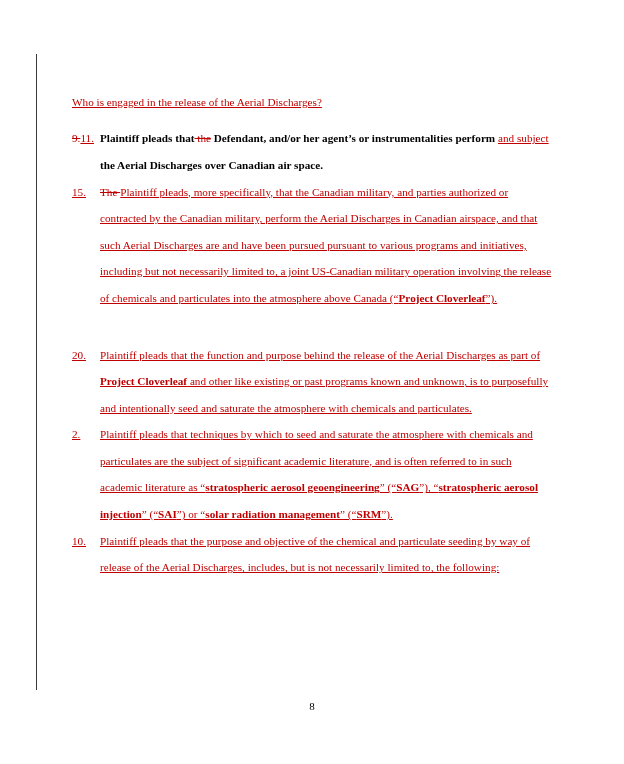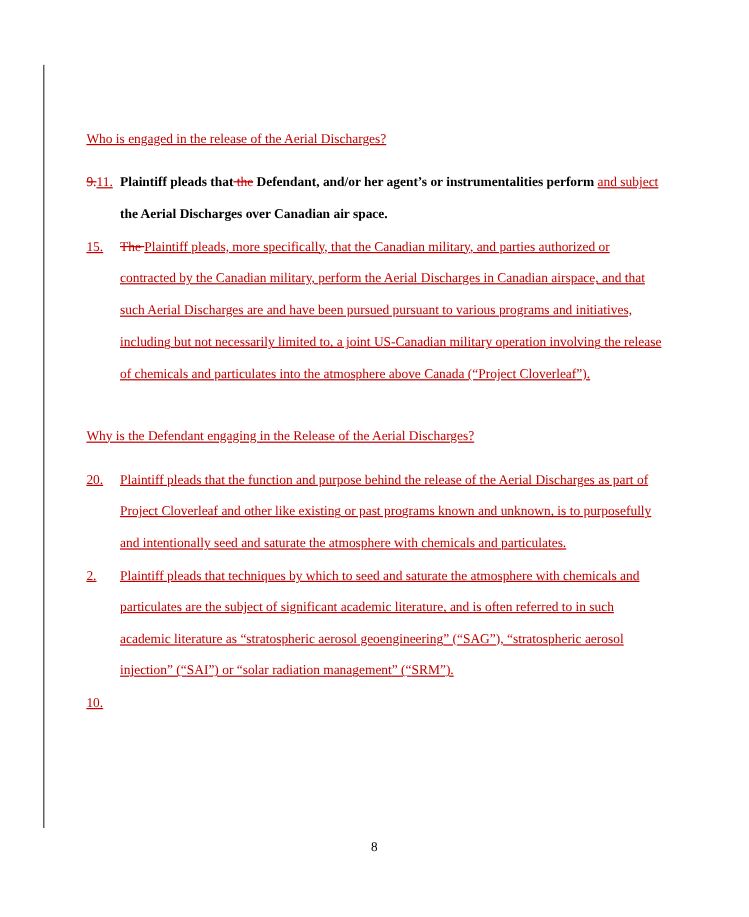--- a/index.html
+++ b/index.html
@@ -22,21 +22,21 @@
     position: absolute;
     left: 36px;
     top: 54px;
     width: 1px;
     height: 636px;
     background: #3a3a3a;
   }
   .content {
     position: absolute;
     left: 72px;
-    top: 108px;
+    top: 94px;
     width: 484px;
   }
   .heading {
     color: #c00000;
     text-decoration: underline;
     font-size: 11.2px;
     line-height: 1.55;
     margin: 0 0 14px 0;
   }
   .para {
@@ -63,21 +63,21 @@
   .del {
     color: #c00000;
     text-decoration: line-through;
   }
   .blk {
     color: #000000;
     text-decoration: none;
     font-weight: bold;
   }
   .bold-ins {
-    font-weight: normal;
+    font-weight: bold;
     color: #c00000;
     text-decoration: underline;
   }
   .spacer-lg { height: 30px; }
   .footer-num {
     position: absolute;
     left: 0;
     right: 0;
     top: 700px;
     text-align: center;
@@ -106,34 +106,34 @@
 
       <p class="para">
         <span class="numbox"><span class="ins">15.</span></span>
         <span class="del">The </span><span class="ins">Plaintiff pleads, more specifically, that the Canadian military, and parties authorized or contracted by the Canadian military, perform the Aerial Discharges in Canadian airspace, and that such Aerial Discharges are and have been pursued pursuant to various programs and initiatives, including but not necessarily limited to, a joint US-Canadian military operation involving the release of chemicals and particulates into the atmosphere above Canada (“</span><span class="bold-ins">Project Cloverleaf</span><span class="ins">”).</span>
       </p>
     </div>
 
     <div class="spacer-lg"></div>
 
     <div>
-      <p class="heading">Why is the Defendant engaging in the Release of the Aerial Discharges?</p>
 
       <p class="para">
         <span class="numbox"><span class="ins">20.</span></span>
         <span class="ins">Plaintiff pleads that the function and purpose behind the release of the Aerial Discharges as part of </span><span class="bold-ins">Project Cloverleaf</span><span class="ins"> and other like existing or past programs known and unknown, is to purposefully and intentionally seed and saturate the atmosphere with chemicals and particulates.</span>
       </p>
 
       <p class="para">
         <span class="numbox"><span class="ins">2.</span></span>
         <span class="ins">Plaintiff pleads that techniques by which to seed and saturate the atmosphere with chemicals and particulates are the subject of significant academic literature, and is often referred to in such academic literature as “</span><span class="bold-ins">stratospheric aerosol geoengineering</span><span class="ins">” (“</span><span class="bold-ins">SAG</span><span class="ins">”), “</span><span class="bold-ins">stratospheric aerosol injection</span><span class="ins">” (“</span><span class="bold-ins">SAI</span><span class="ins">”) or “</span><span class="bold-ins">solar radiation management</span><span class="ins">” (“</span><span class="bold-ins">SRM</span><span class="ins">”).</span>
       </p>
 
       <p class="para">
         <span class="numbox"><span class="ins">10.</span></span>
+        <span class="ins">Plaintiff pleads that the purpose and objective of the chemical and particulate seeding by way of release of the Aerial Discharges, includes, but is not necessarily limited to, the following:</span>
       </p>
     </div>
 
   </div>
 
   <div class="footer-num">8</div>
 
 </div>
 
 </body></html>

